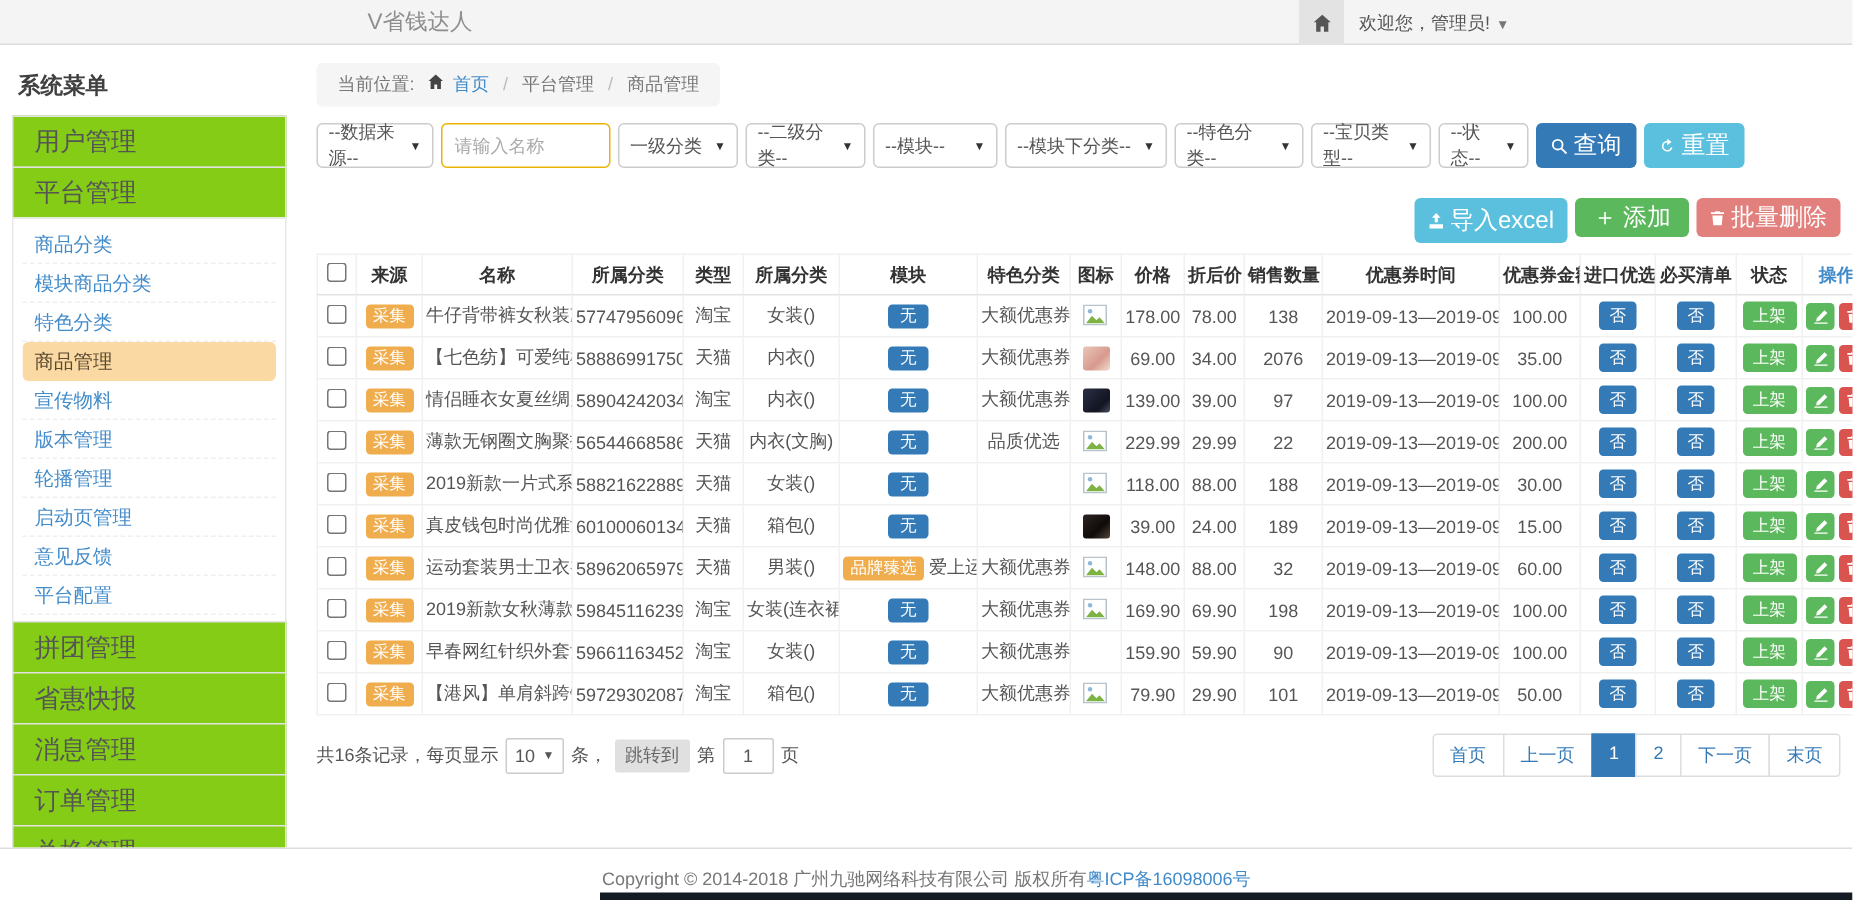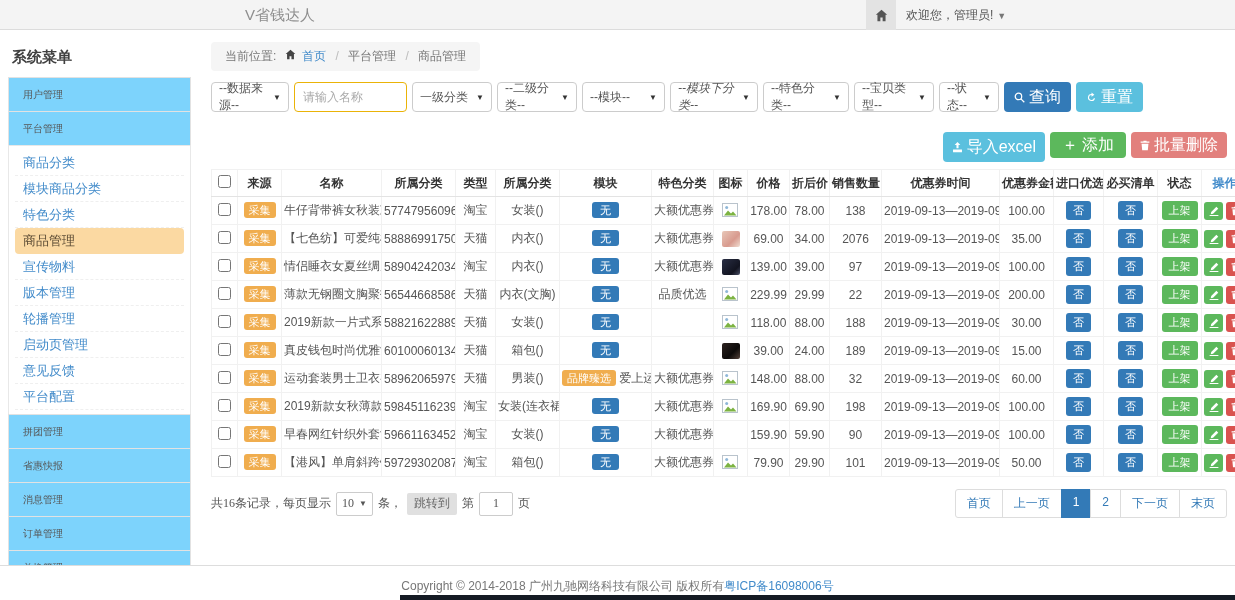--- a/index.html
+++ b/index.html
@@ -10,21 +10,21 @@
   
   .topbar { position:absolute; top:0; left:0; right:0; height:30px; background:#f4f4f4; border-bottom:1px solid #dcdcdc; }
   .topbar .title { position:absolute; left:245px; top:0; line-height:30px; font-size:15px; color:#8e8e8e; }
   .topbar .home-box { position:absolute; left:866px; top:0; width:30px; height:30px; background:#e3e3e3; display:flex; align-items:center; justify-content:center; cursor:pointer; }
   .topbar .welcome { position:absolute; left:906px; top:0; line-height:30px; color:#555; cursor:pointer; }
   .topbar .welcome .caret { font-size:9px; color:#777; margin-left:4px; }
 
   
   .sidebar { position:absolute; left:8px; top:40px; width:183px; }
   .sidebar .s-title { color:#404040; font-weight:bold; font-size:15px; padding:8px 4px 10px 4px; }
-  .snav-group { height:34px; line-height:33px; background:#7dd3fc; border:1px solid #e2e2e2; border-bottom:none; padding-left:14px; color:#555; font-size:10px; cursor:pointer; }
+  .snav-group { height:34px; line-height:33px; background:#84cc16; border:1px solid #e2e2e2; border-bottom:none; padding-left:14px; color:#555; font-size:17px; cursor:pointer; }
   .snav-group:last-child { border-bottom:1px solid #e2e2e2; }
   .submenu { background:#fff; border:1px solid #e8e8e8; border-bottom:none; padding:4px 6px; }
   .snav-sub { height:26px; line-height:25px; color:#428bca; font-size:13px; padding-left:8px; border-bottom:1px dashed #efefef; cursor:pointer; }
   .snav-sub.active { background:#fbd9a2; border-radius:4px; color:#5a4a33; border-bottom-color:transparent; }
 
   
   .main { position:absolute; left:211px; top:42px; width:1016px; }
   .breadcrumb { display:inline-block; background:#f5f5f5; border-radius:4px; padding:6px 14px; color:#777; }
   .breadcrumb a { color:#428bca; text-decoration:none; cursor:pointer; }
   .breadcrumb .sep { color:#bbb; margin:0 6px; }
@@ -62,21 +62,21 @@
   .op-edit { background:#5cb85c; }
   .op-del  { background:#d9534f; }
   .thumb { display:inline-block; width:18px; height:16px; vertical-align:middle; border-radius:2px; }
   .thumb.photo-pink { background:linear-gradient(135deg,#e8c7b8,#d89a8e 60%,#f0ded2); }
   .thumb.dark-navy  { background:linear-gradient(135deg,#2a2f45,#121420 70%,#4a4f66); }
   .thumb.dark-brown { background:linear-gradient(135deg,#2c2320,#0e0b0a 60%,#544239); }
   .thumb.broken { background:transparent; }
 
   
   .pagebar { margin-top:12px; display:flex; justify-content:space-between; align-items:center; }
-  .pagebar .left { display:flex; align-items:center; gap:5px; color:#555;font-family:Liberation Serif, serif; }
+  .pagebar .left { display:flex; align-items:center; gap:5px; color:#555; }
   .mini-select { border:1px solid #ccc; border-radius:2px; height:24px; padding:0 5px; display:flex; align-items:center; gap:5px; cursor:pointer; background:#fff; }
   .mini-select .caret { font-size:8px; }
   .jump-btn { background:#e0e0e0; color:#666; border:none; border-radius:2px; height:22px; padding:0 7px; cursor:pointer; font-family:inherit; font-size:12px; }
   .jump-input { width:34px; height:24px; border:1px solid #ccc; border-radius:2px; text-align:center; font-family:inherit; font-size:12px; color:#555; }
   .pager { display:flex; }
   .pager .pg { border:1px solid #ddd; background:#fff; color:#337ab7; padding:5px 11px; margin-left:-1px; cursor:pointer; }
   .pager .pg:first-child { border-radius:3px 0 0 3px; margin-left:0; }
   .pager .pg:last-child { border-radius:0 3px 3px 0; }
   .pager .pg.active { background:#337ab7; border-color:#337ab7; color:#fff; }
 
@@ -159,21 +159,21 @@
           <span class="caret">▼</span>
         </div>
         <div class="fselect" style="width: 80px;">
           <span>--二级分类--</span>
           <span class="caret">▼</span>
         </div>
         <div class="fselect" style="width: 83px;">
           <span>--模块--</span>
           <span class="caret">▼</span>
         </div>
-        <div class="fselect" style="width: 88px; font-style: italic;">
+        <div class="fselect" style="width: 108px;">
           <span>--模块下分类--</span>
           <span class="caret">▼</span>
         </div>
         <div class="fselect" style="width: 86px;">
           <span>--特色分类--</span>
           <span class="caret">▼</span>
         </div>
         <div class="fselect" style="width: 80px; align-items: center;">
           <span>--宝贝类型--</span>
           <span class="caret">▼</span>

